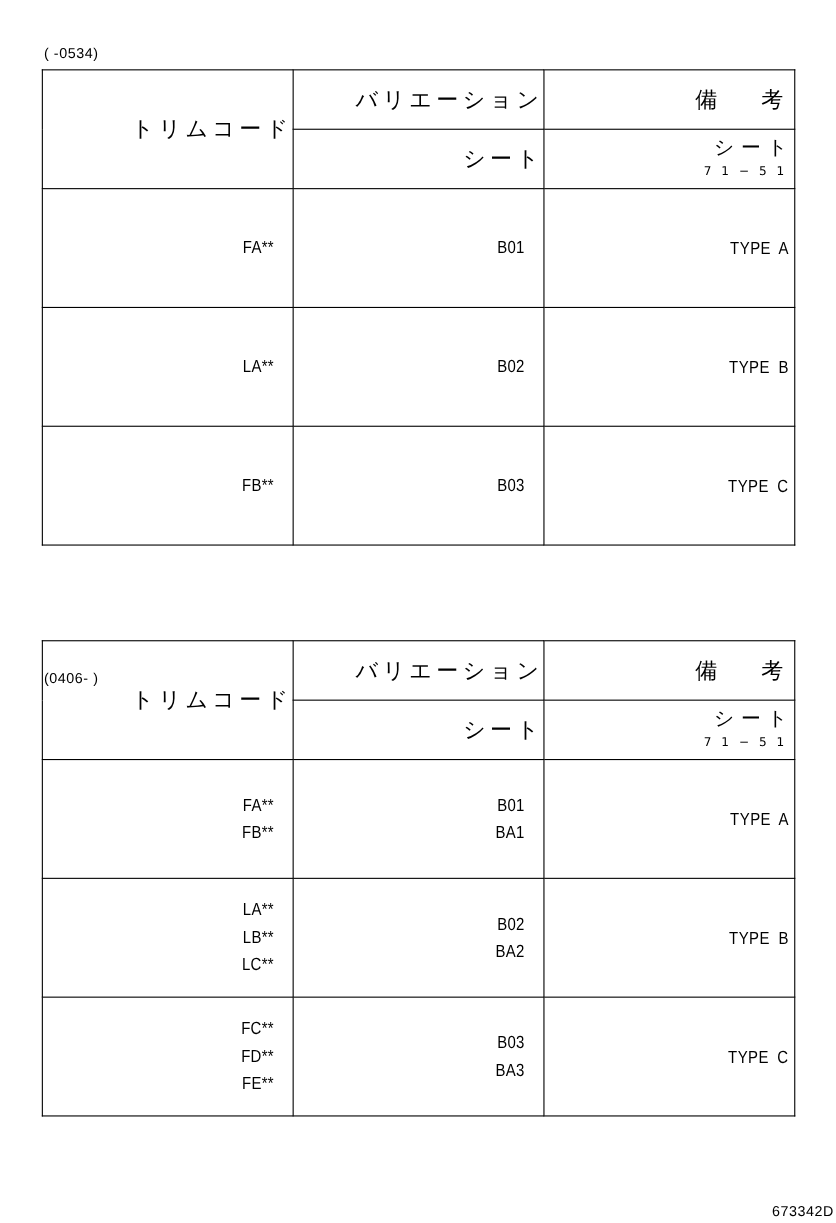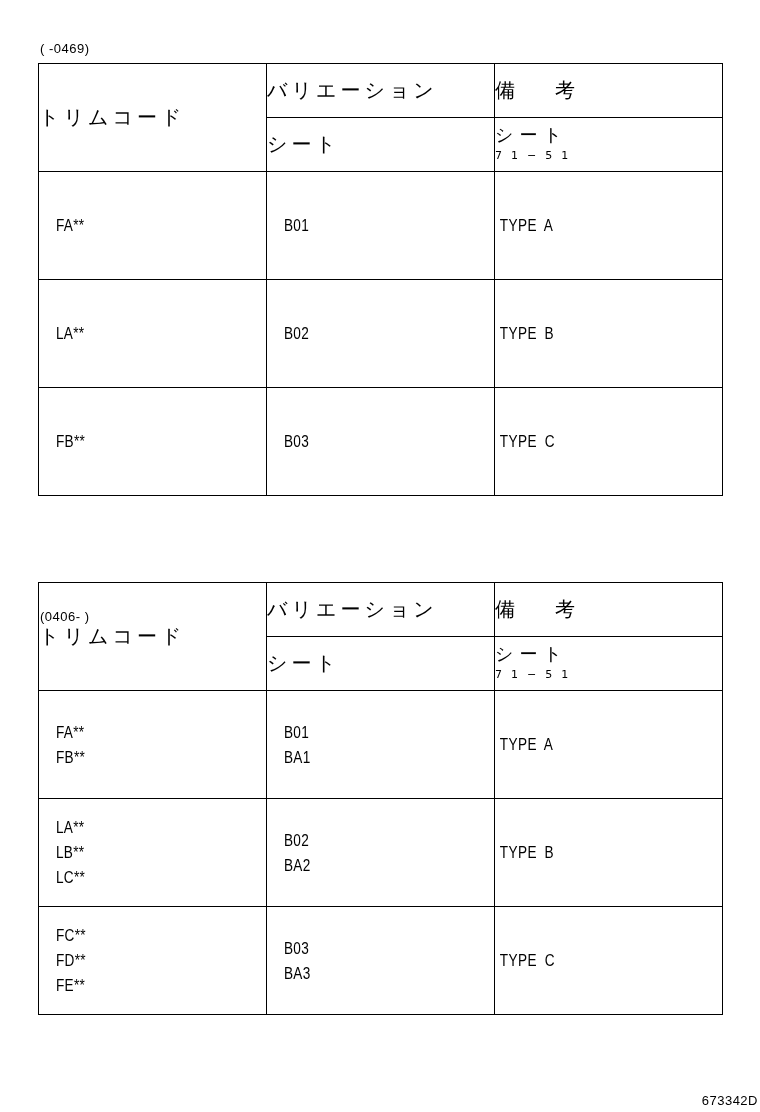--- a/index.html
+++ b/index.html
@@ -1,38 +1,38 @@
 <!DOCTYPE html>
 <html><head>
 <meta charset="utf-8">
 <style>
   html, body { margin: 0; padding: 0; background: #ffffff; }
   body { width: 760px; height: 1112px; position: relative; font-family: "DejaVu Sans", sans-serif; color: #000; overflow: hidden; }
   .range-label { position: absolute; left: 40px; font-size: 13px; letter-spacing: 0.5px; font-family: "Liberation Sans", sans-serif; }
   table.spec { position: absolute; left: 38px; width: 684px; border-collapse: collapse; table-layout: fixed; }
-  table.spec td { border: 1px solid #000; text-align: left; vertical-align: middle; padding: 0; }
+  table.spec td { border: 1px solid #000; text-align: right; vertical-align: middle; padding: 0; }
   table.spec col.c1 { width: 228px; }
   table.spec col.c2 { width: 228px; }
   table.spec col.c3 { width: 228px; }
   .jp { font-size: 20px; letter-spacing: 4px; font-weight: normal; }
   .jp-sm { font-size: 18px; letter-spacing: 6px; line-height: 22px; }
   .num-sub { font-size: 11px; letter-spacing: 9px; line-height: 20px; }
   .code { font-family: "Liberation Sans Narrow", "Liberation Sans", sans-serif; font-size: 16px; line-height: 25px; letter-spacing: 0.3px; transform: scaleX(0.85); display: inline-block; }
   .type { font-family: "Liberation Sans", sans-serif; font-size: 16px; letter-spacing: 0.5px; transform: scaleX(0.85); display: inline-block; word-spacing: 4px; }
   .dashed-left { border-left-style: dashed !important; }
   .hdr1 { height: 54px; }
   .hdr2 { height: 54px; }
   .body-row { height: 108px; padding-left: 24px; }
   .line { display: block; }
   .footer-id { position: absolute; right: 2px; bottom: 4px; font-size: 13px; font-family: "Liberation Sans", sans-serif; letter-spacing: 0.5px; }
 </style>
 </head>
 <body>
 
-<div class="range-label" style="top:41px;">(      -0469)</div>
+<div class="range-label" style="top:41px;">(      -0534)</div>
 <table class="spec" style="top:63px;">
   <colgroup>
       <col class="c1">
       <col class="c2">
       <col class="c3">
     </colgroup>
   <tbody>
       <tr class="hdr1">
     <td rowspan="2"><span class="jp">トリムコード</span></td>
     <td><span class="jp">バリエーション</span></td>

